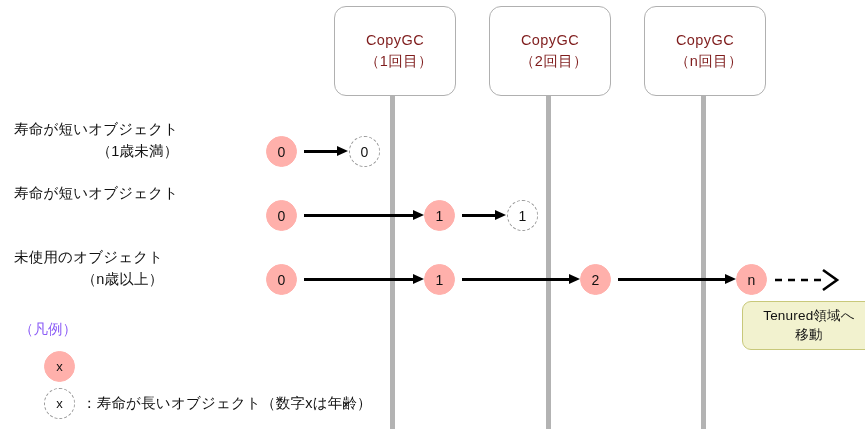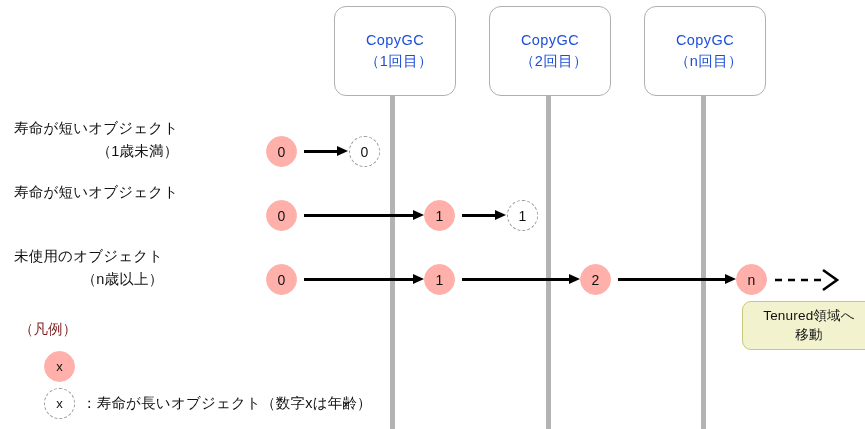--- a/index.html
+++ b/index.html
@@ -25,21 +25,21 @@
     box-sizing: border-box;
     border: 1.5px solid #b0b0b0;
     border-radius: 12px;
     background: #ffffff;
     display: flex;
     flex-direction: column;
     align-items: center;
     justify-content: center;
     font-size: 14.5px;
     line-height: 1.45;
-    color: #1d4ed8;
+    color: #7f1d1d;
     letter-spacing: 0.4px;
     z-index: 5;
   }
   .gc-box .l1 { white-space: nowrap; }
   .gc-box .l2 { white-space: nowrap; margin-left: 8px; }
 
   
   .rail {
     position: absolute;
     width: 5px;
@@ -48,21 +48,21 @@
   }
 
   
   .row-label {
     position: absolute;
     font-size: 14.5px;
     line-height: 1.5;
     color: #111111;
     white-space: nowrap;
   }
-  .row-label .line1 { display: block; letter-spacing: 0.2px; font-family: Liberation Mono, monospace; }
+  .row-label .line1 { display: block; letter-spacing: 0.2px; }
   .row-label .line2 { display: block; padding-left: 6px; letter-spacing: 0.2px; text-align: right; }
 
   
   .obj {
     position: absolute;
     box-sizing: border-box;
     width: 31px;
     height: 31px;
     border-radius: 50%;
     display: flex;
@@ -125,21 +125,21 @@
     line-height: 1.4;
     color: #111111;
     z-index: 8;
     letter-spacing: 0.2px;
   }
 
   
   .legend-heading {
     position: absolute;
     font-size: 14.5px;
-    color: #7f1d1d;
+    color: #8b5cf6;
     white-space: nowrap;
   }
   .legend-row {
     position: absolute;
     display: flex;
     align-items: center;
     font-size: 14.5px;
     color: #111111;
     white-space: nowrap;
   }

